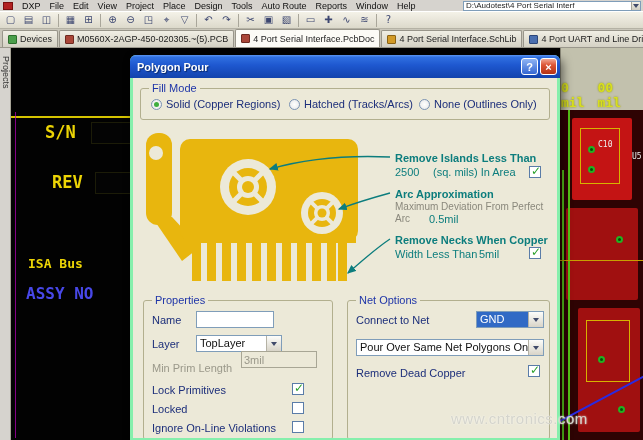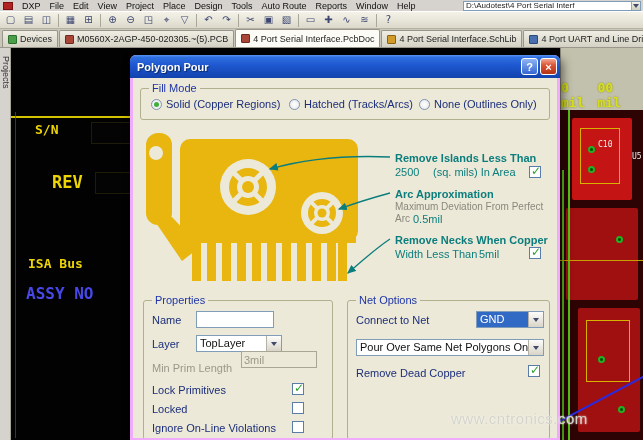--- a/index.html
+++ b/index.html
@@ -54,21 +54,21 @@
   .youtline{position:absolute;border:1px solid #d7b300;}
   .gpad{position:absolute;width:7px;height:7px;border-radius:50%;border:2px solid #22b122;background:#0a4a0a;}
   .rlabel{position:absolute;color:#eee;font-size:8px;font-family:"DejaVu Sans Mono",monospace;}
   .bline{position:absolute;height:2px;background:#2a2ae0;transform:rotate(-28deg);}
   .ytrace{position:absolute;height:1px;background:#c8a000;}
 
   
   .watermark{position:absolute;left:451px;top:410px;z-index:30;font-size:15px;letter-spacing:.5px;color:#d4d4cc;text-shadow:0 0 2px rgba(255,255,255,.85);}
 
   
-  .dialog{position:absolute;left:130px;top:55px;width:430px;height:385px;z-index:20;background:#f0abfc;border-radius:6px 6px 0 0;padding:0 3px;box-shadow:3px 4px 10px rgba(0,0,0,.5);}
+  .dialog{position:absolute;left:130px;top:55px;width:430px;height:385px;z-index:20;background:#86efac;border-radius:6px 6px 0 0;padding:0 3px;box-shadow:3px 4px 10px rgba(0,0,0,.5);}
   .titlebar{height:23px;margin:0 -3px;border-radius:6px 6px 0 0;background:linear-gradient(180deg,#5c96f2 0%,#2f6fe0 10%,#1e57cf 45%,#1243ad 100%);display:flex;align-items:center;padding:0 3px 0 7px;}
   .title-text{color:#fff;font-weight:bold;font-size:11px;flex:1;text-shadow:1px 1px 1px #0a2a6a;}
   .tb-btn{width:17px;height:17px;border:1px solid #fff;border-radius:3px;color:#fff;font-size:11px;font-weight:bold;display:flex;align-items:center;justify-content:center;margin-left:2px;flex:none;}
   .help-btn{background:linear-gradient(#8fb4f4,#3567d2);}
   .close-btn{background:linear-gradient(#f0a894,#dd5636 40%,#b33315);}
   .dialog-body{position:relative;background:#ece9d8;height:360px;overflow:hidden;}
 
   .group{position:absolute;border:1px solid #b2af8e;border-radius:3px;}
   .legend{position:absolute;top:-7px;left:8px;background:#ece9d8;padding:0 3px;color:#1f35a8;font-size:11px;white-space:nowrap;}
   .fill-group{left:7px;top:10px;width:410px;height:32px;}
@@ -173,21 +173,21 @@
     </div>
   </div>
 
   <div class="projects-strip">
     <span class="vtext">Projects</span>
   </div>
 
   <div class="pcb-left">
     <div class="board-hline"></div>
     <div class="board-vline"></div>
-    <span class="silk" style="left:24px;top:74px;font-size:13px;">S/N</span>
+    <span class="silk" style="left:34px;top:74px;font-size:17px;">S/N</span>
     <div class="blackbox" style="left:80px;top:74px;width:46px;height:22px;"></div>
     <span class="silk" style="left:41px;top:124px;font-size:17px;">REV</span>
     <div class="blackbox" style="left:84px;top:124px;width:42px;height:22px;"></div>
     <span class="silk" style="left:17px;top:208px;font-size:13px;">ISA Bus</span>
     <span class="silk blue" style="left:15px;top:236px;font-size:16px;">ASSY NO</span>
   </div>
 
   <div class="coord-panel">
     <span>0 mil</span>
     <span>00 mil</span>
@@ -291,21 +291,21 @@
       </svg>
 
       <span class="ann" style="left:262px;top:74px;font-weight:bold;">Remove Islands Less Than</span>
       <span class="ann val" style="left:262px;top:88px;">2500</span>
       <span class="ann" style="left:300px;top:88px;">(sq. mils) In Area</span>
       <span class="xp-check checked" style="left:396px;top:88px;"></span>
 
       <span class="ann" style="left:262px;top:110px;font-weight:bold;">Arc Approximation</span>
       <span class="ann gray" style="left:262px;top:123px;">Maximum Deviation From Perfect</span>
       <span class="ann gray" style="left:262px;top:135px;">Arc</span>
-      <span class="ann val" style="left:280px;top:135px;">0.5mil</span>
+      <span class="ann val" style="left:296px;top:135px;">0.5mil</span>
 
       <span class="ann" style="left:262px;top:156px;font-weight:bold;">Remove Necks When Copper</span>
       <span class="ann" style="left:262px;top:170px;">Width Less Than</span>
       <span class="ann val" style="left:346px;top:170px;">5mil</span>
       <span class="xp-check checked" style="left:396px;top:169px;"></span>
 
       <div class="group props-group">
         <span class="legend">Properties</span>
         <span class="frow" style="top:13px;">Name</span>
         <input class="xp-input" style="left: 52px; top: 10px; width: 78px;" value="">

